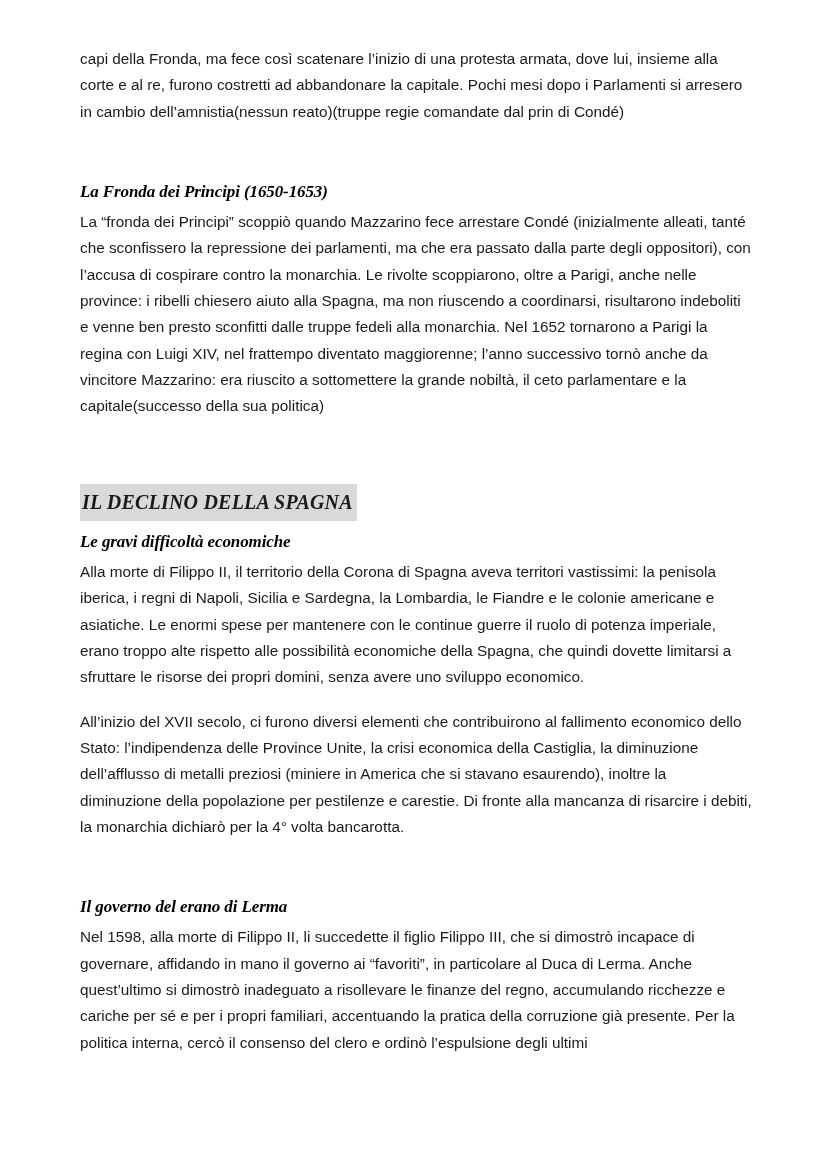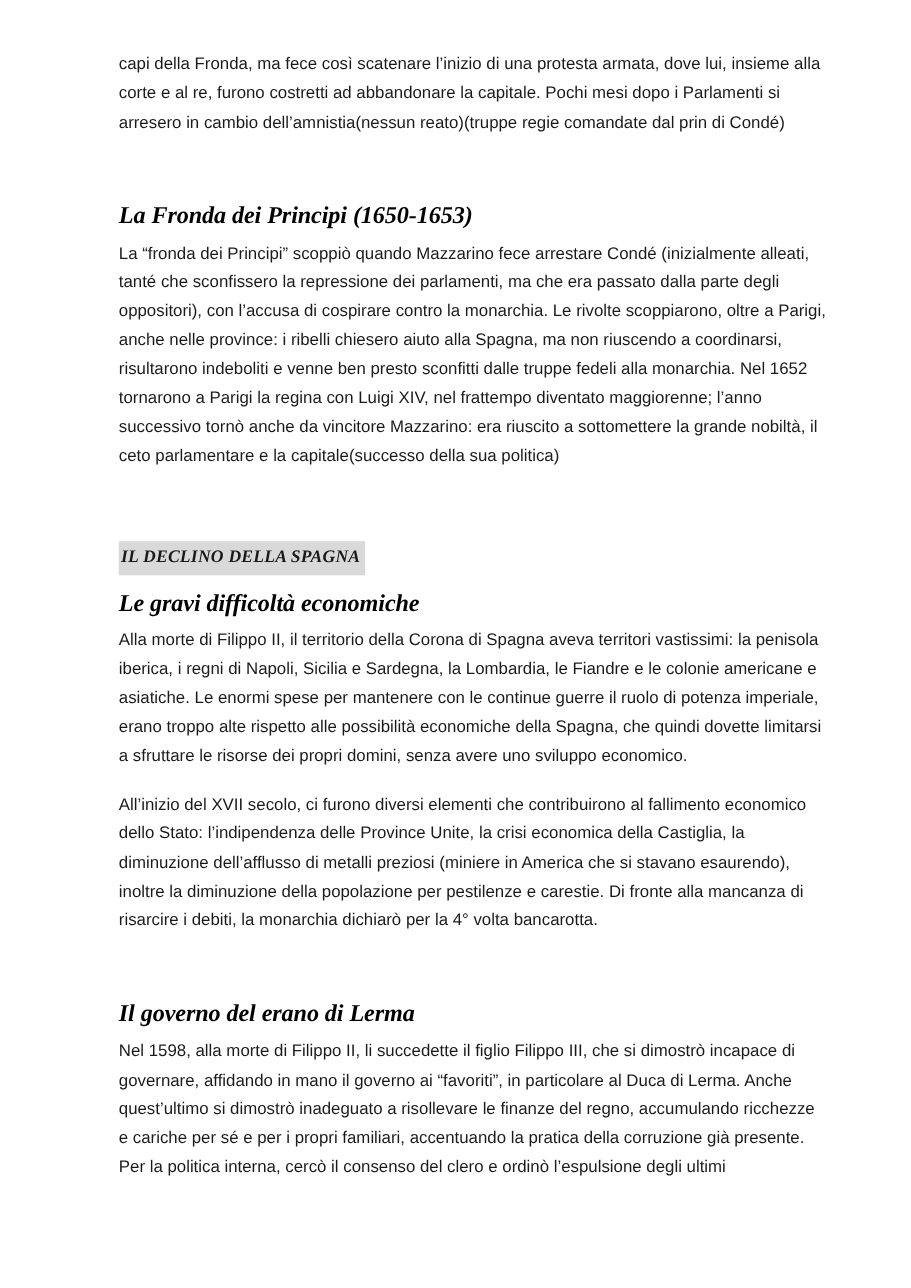--- a/index.html
+++ b/index.html
@@ -12,21 +12,21 @@
     height: 1171px;
     font-family: "Liberation Sans", sans-serif;
     color: #000000;
   }
   .page {
     position: relative;
     width: 828px;
     height: 1171px;
     background: #ffffff;
     box-sizing: border-box;
-    padding: 46px 76px 0 108px;
+    padding: 46px 76px 0 80px;
   }
   .doc-body {
     font-size: 15.3px;
     line-height: 1.72;
     color: #1a1a1a;
     text-align: left;
   }
   p.para {
     margin: 0 0 18px 0;
   }
@@ -34,32 +34,32 @@
     margin-bottom: 0;
   }
   .gap-lg {
     height: 34px;
   }
   .gap-xl {
     height: 46px;
   }
   h2.section-heading {
     font-family: "Liberation Serif", serif;
-    font-size: 16px;
+    font-size: 20px;
     font-style: italic;
     font-weight: bold;
     letter-spacing: 0.2px;
     margin: 0 0 6px 0;
     display: inline-block;
     background: #d9d9d9;
     padding: 1px 4px 2px 2px;
   }
   h3.sub-heading {
     font-family: "Liberation Serif", serif;
-    font-size: 22px;
+    font-size: 17px;
     font-style: italic;
     font-weight: bold;
     letter-spacing: -0.1px;
     margin: 0 0 3px 0;
     color: #000000;
   }
   h3.sub-heading.spaced-top {
     margin-top: 0;
   }
   .heading-block {

